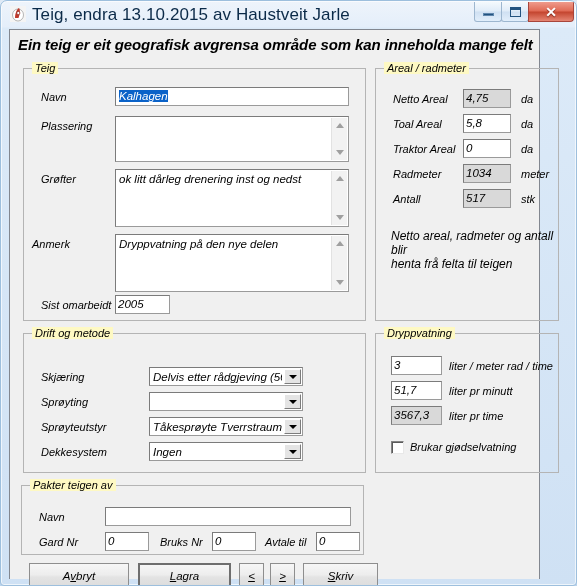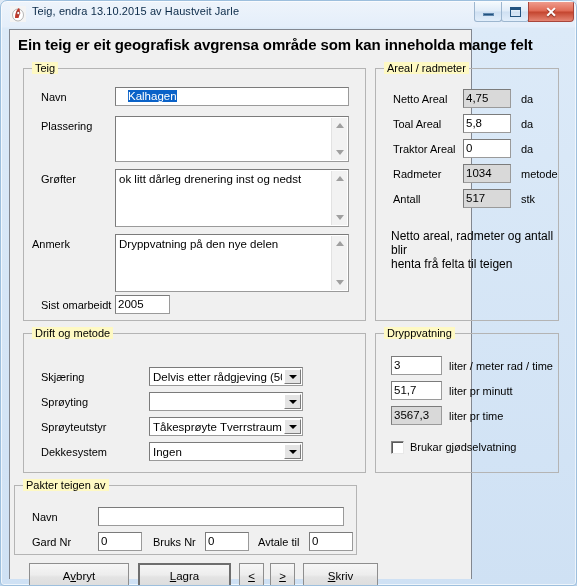--- a/index.html
+++ b/index.html
@@ -42,21 +42,21 @@
     box-sizing: border-box;
   }
   .title-icon {
     position: absolute;
     left: 9px; top: 5px;
     width: 16px; height: 16px;
   }
   .title-text {
     position: absolute;
     left: 31px; top: 4px;
-    font-size: 11px;
+    font-size: 17px;
     color: #0b2a48;
     white-space: nowrap;
     letter-spacing: 0.1px;
   }
   .win-btns {
     position: absolute;
     right: 4px; top: 1px;
     display: flex;
     height: 21px;
   }
@@ -100,25 +100,26 @@
     font-weight: bold;
     line-height: 1;
     text-shadow: 0 1px 1px rgba(90,15,5,0.75);
     font-family: "Liberation Sans", sans-serif;
   }
 
   
   .client {
     position: absolute;
     left: 8px; top: 28px;
-    width: 463px; height: 550px;
+    width: 531px; height: 550px;
     background: #f0f0f0;
     box-sizing: border-box;
     border: 1px solid #828790;
     border-bottom: none;
+    font-style: italic;
   }
 
   .banner {
     position: absolute;
     left: 8px; top: 6px;
     font-size: 15px;
     font-weight: bold;
     color: #000;
     white-space: nowrap;
     letter-spacing: -0.1px;
@@ -160,21 +161,21 @@
     font-size: 11.5px;
     color: #000;
     padding: 1px 0 0 2px;
     overflow: hidden;
     white-space: nowrap;
     line-height: 15px;
   }
   .tfield.ro {
     background: #d9d9d9;
   }
-  .tfield.sel-host { padding-left: 12px; }
+  .tfield.sel-host { padding-left: 3px; }
   .sel {
     background: #0a62c8;
     color: #ffffff;
   }
   .memo {
     position: absolute;
     box-sizing: border-box;
     background: #ffffff;
     border: 1px solid #9a9a9a;
     border-top-color: #7b7b7b;
@@ -365,21 +366,21 @@
         <span class="lbl" style="left:17px; top:49px;">Toal Areal</span>
         <div class="tfield" style="left:87px; top:45px; width:48px; height:19px;">5,8</div>
         <span class="lbl" style="left:145px; top:49px;">da</span>
 
         <span class="lbl" style="left:17px; top:74px;">Traktor Areal</span>
         <div class="tfield" style="left:87px; top:70px; width:48px; height:19px;">0</div>
         <span class="lbl" style="left:145px; top:74px;">da</span>
 
         <span class="lbl" style="left:17px; top:99px;">Radmeter</span>
         <div class="tfield ro" style="left:87px; top:95px; width:48px; height:19px;">1034</div>
-        <span class="lbl" style="left:145px; top:99px;">metode</span>
+        <span class="lbl" style="left:145px; top:99px;">meter</span>
 
         <span class="lbl" style="left:17px; top:124px;">Antall</span>
         <div class="tfield ro" style="left:87px; top:120px; width:48px; height:19px;">517</div>
         <span class="lbl" style="left:145px; top:124px;">stk</span>
 
         <div class="hint" style="left:15px; top:160px; width:165px;">Netto areal, radmeter og antall blir
 henta frå felta til teigen</div>
       </div>
 
       <div class="group" style="left:13px; top:303px; width:343px; height:140px;">
@@ -426,21 +427,21 @@
         <div class="tfield" style="left:15px; top:47px; width:51px; height:19px;">51,7</div>
         <span class="lbl" style="left:73px; top:51px;">liter pr minutt</span>
 
         <div class="tfield ro" style="left:15px; top:72px; width:51px; height:19px;">3567,3</div>
         <span class="lbl" style="left:73px; top:76px;">liter pr time</span>
 
         <div class="cbox" style="left:15px; top:107px;"></div>
         <span class="lbl" style="left:34px; top:107px;">Brukar gjødselvatning</span>
       </div>
 
-      <div class="group" style="left:4px; top:455px; width:343px; height:70px;">
+      <div class="group" style="left:11px; top:455px; width:343px; height:70px;">
         <span class="group-title">Pakter teigen av</span>
 
         <span class="lbl" style="left:17px; top:25px;">Navn</span>
         <div class="tfield" style="left:83px; top:21px; width:246px; height:19px;"></div>
 
         <span class="lbl" style="left:17px; top:50px;">Gard Nr</span>
         <div class="tfield" style="left:83px; top:46px; width:44px; height:19px;">0</div>
 
         <span class="lbl" style="left:138px; top:50px;">Bruks Nr</span>
         <div class="tfield" style="left:190px; top:46px; width:44px; height:19px;">0</div>

